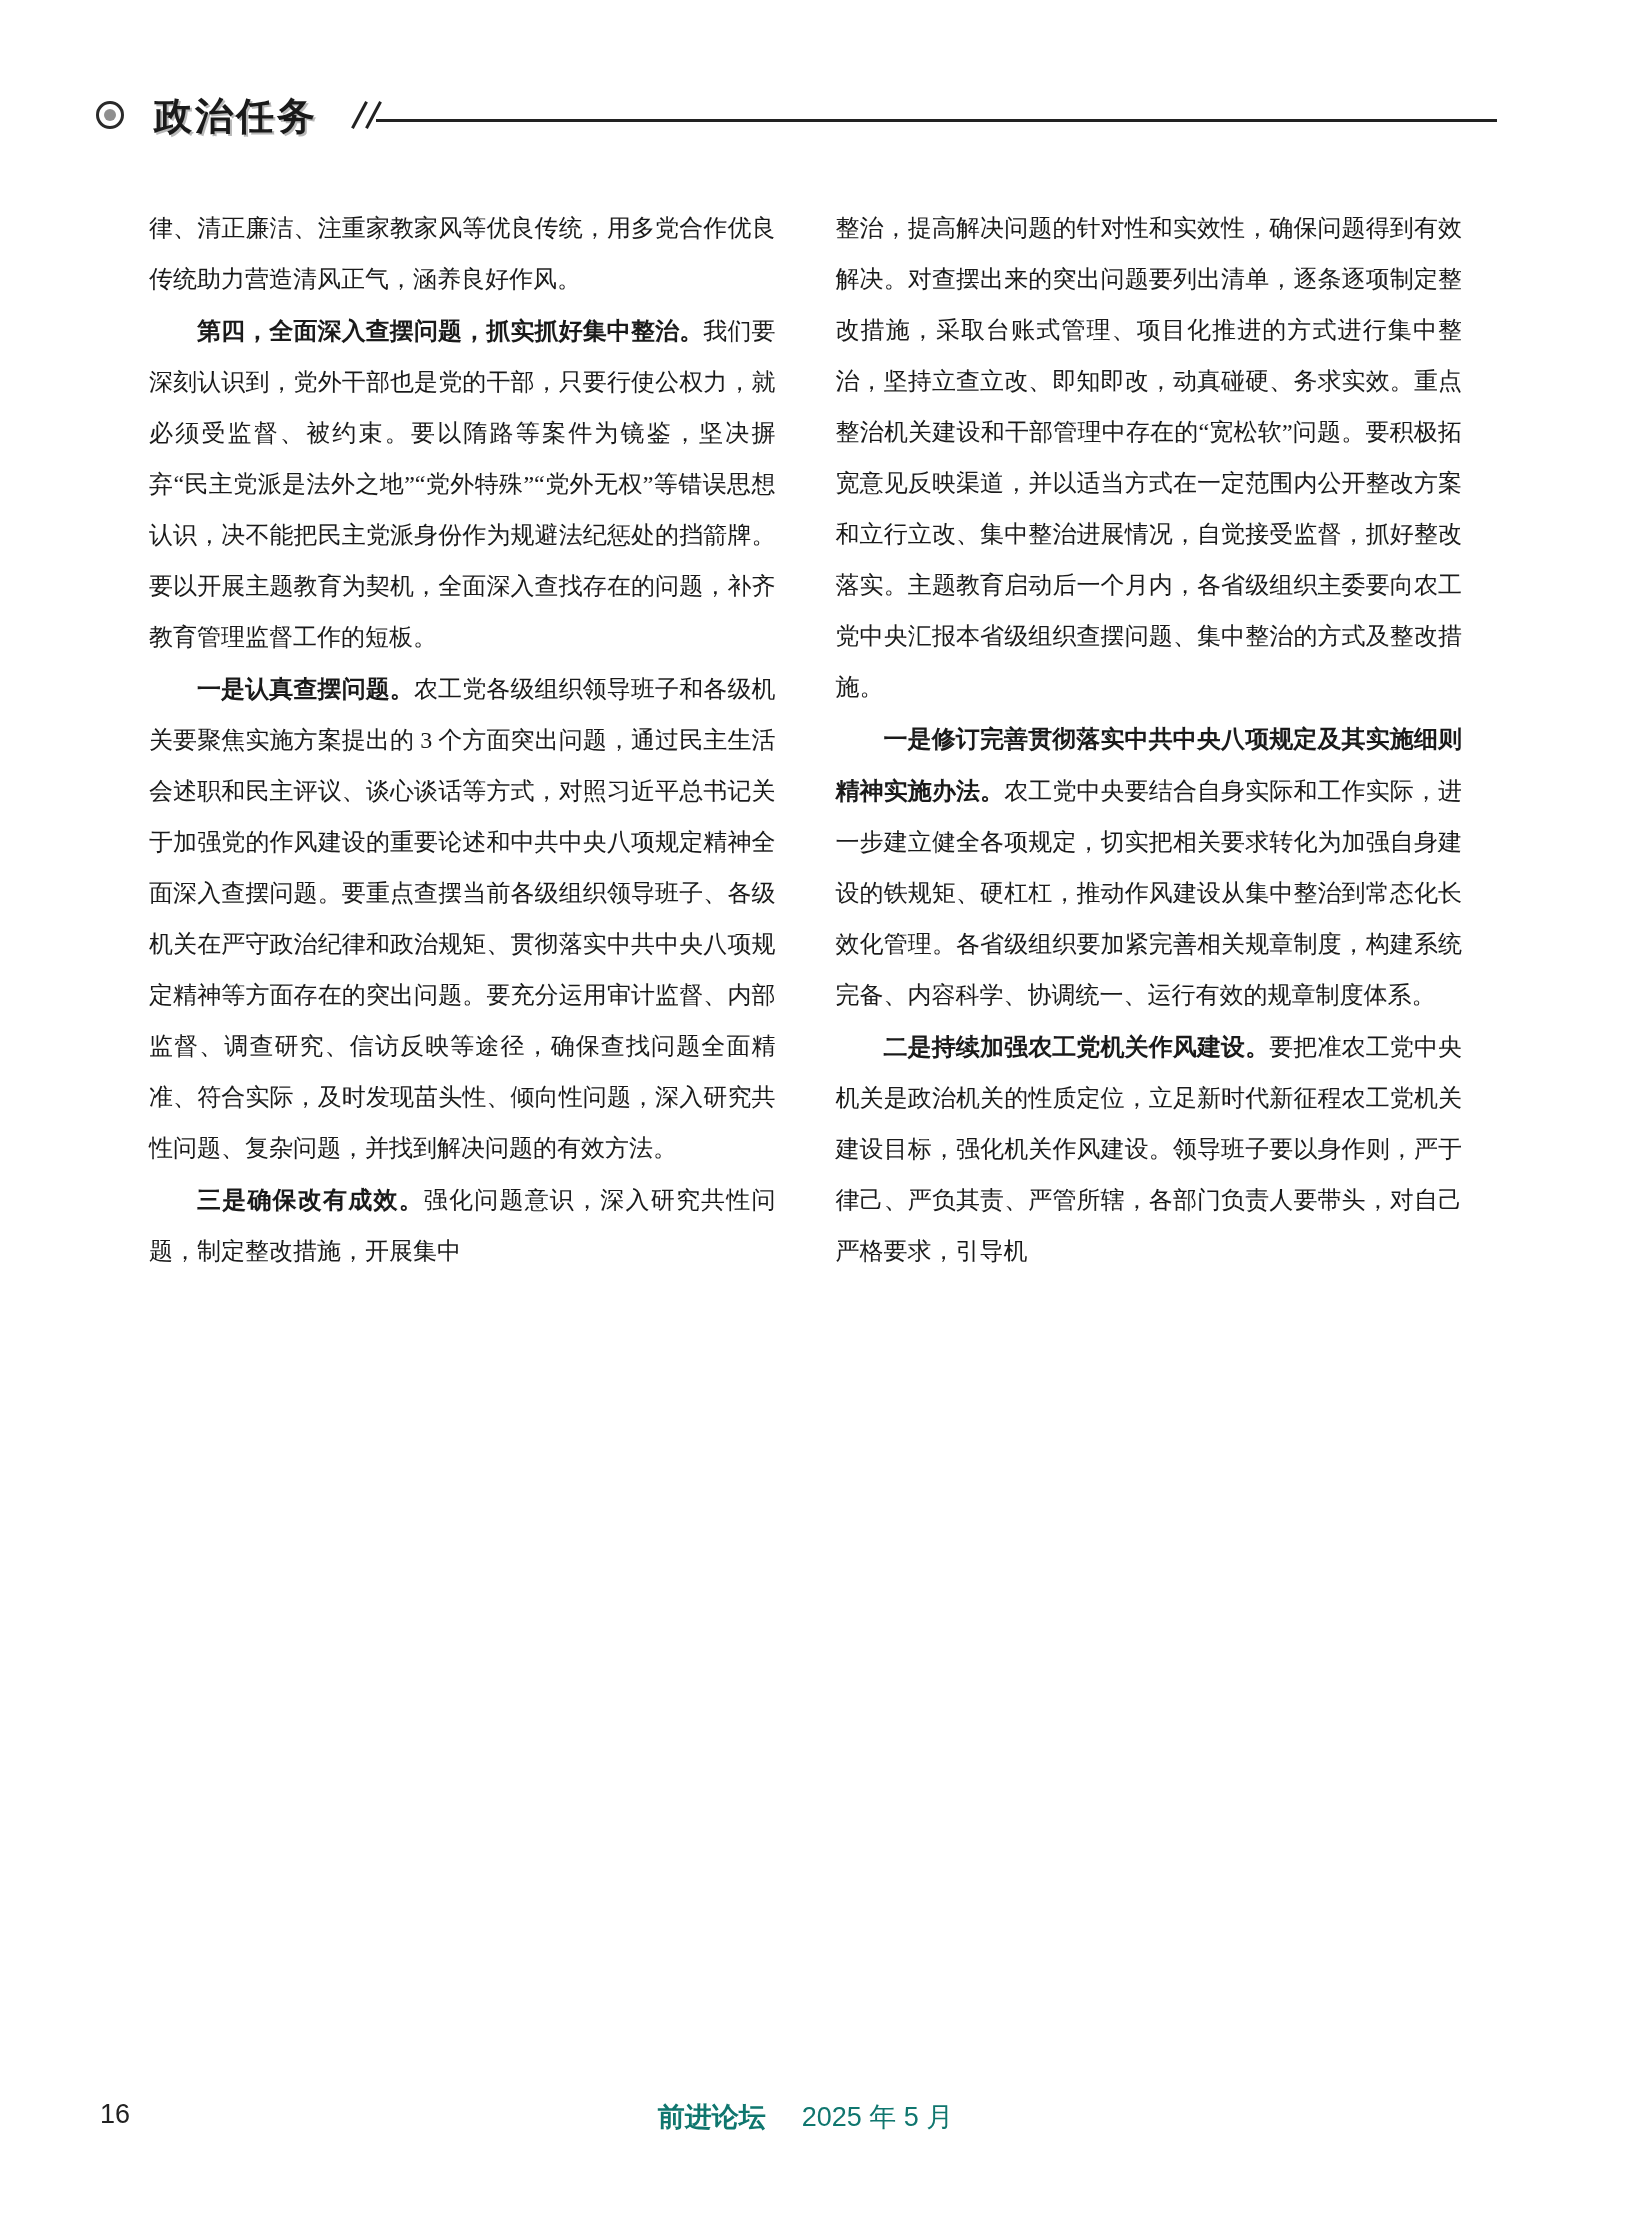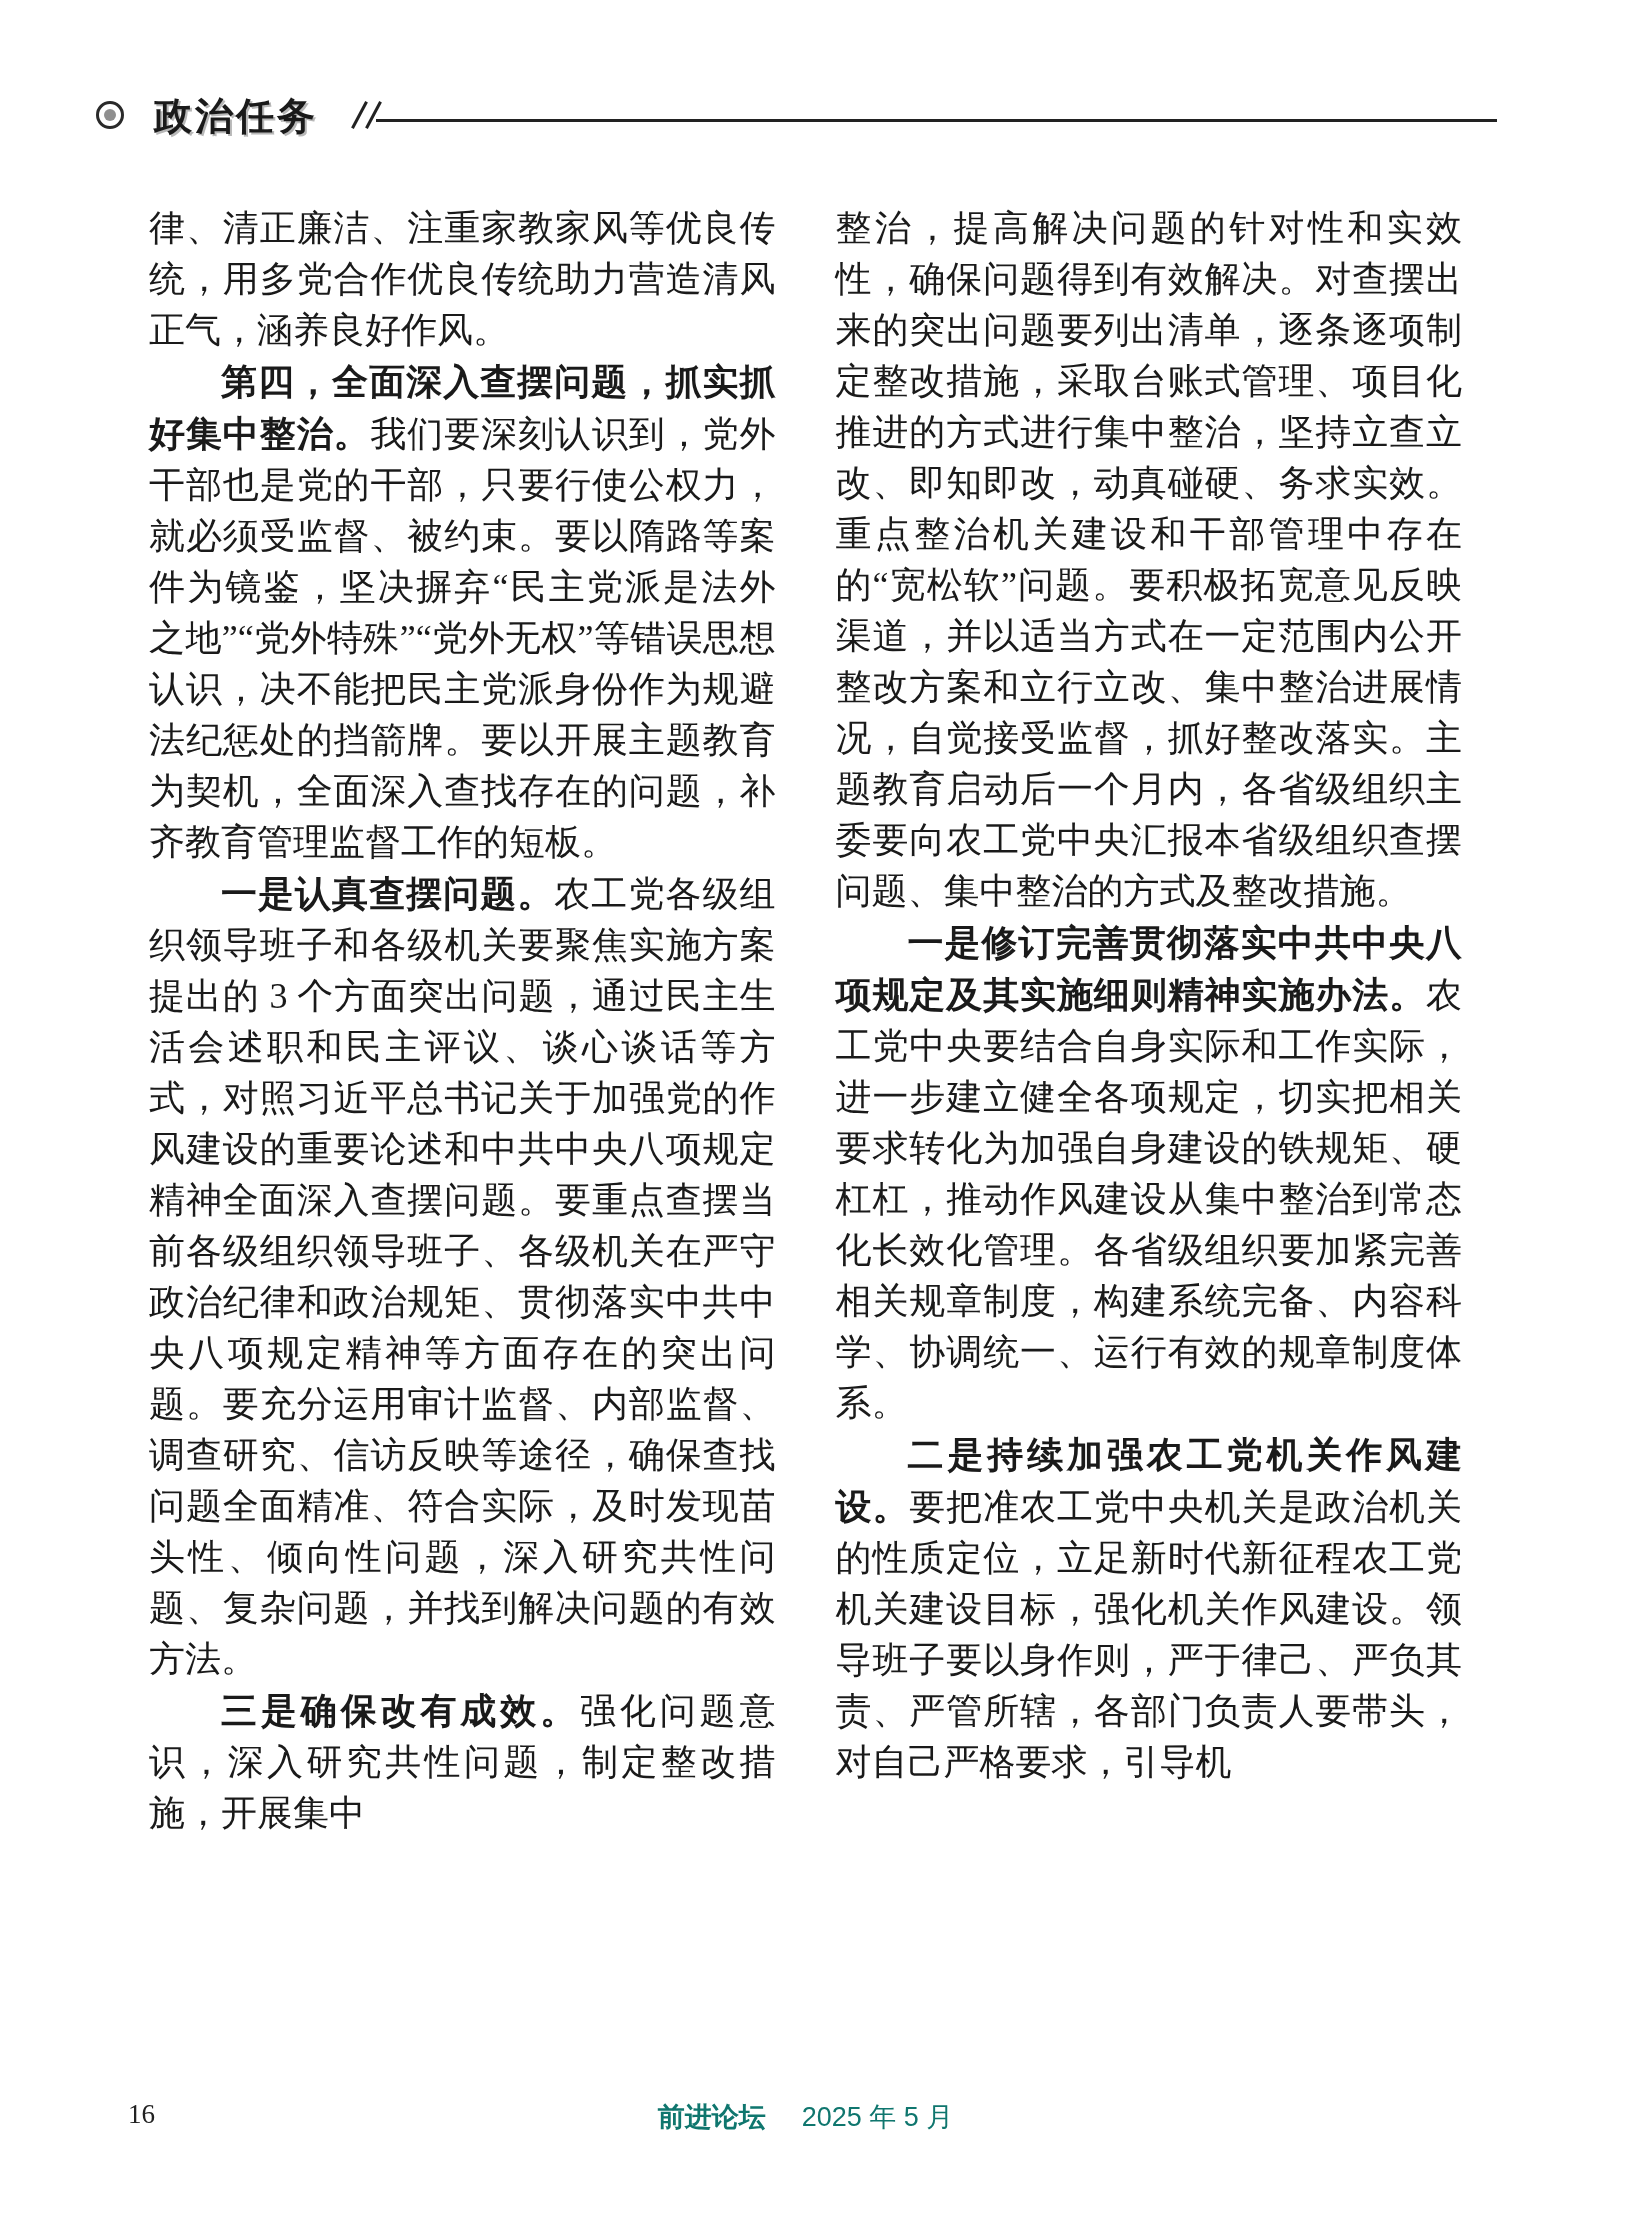--- a/index.html
+++ b/index.html
@@ -71,40 +71,39 @@
   .content {
     position: absolute;
     left: 149px;
     top: 203px;
     width: 1313px;
     display: flex;
     gap: 60px;
   }
   .column {
     width: 627px;
-    font-size: 36px;
+    font-size: 24px;
     line-height: 51px;
     text-align: justify;
   }
   .para { margin: 0; text-indent: 2em; }
   .para.cont { text-indent: 0; }
   .lead {
     font-weight: bold;
     font-family: Liberation Sans, sans-serif;
   }
 
   
   .footer-pagenum {
     position: absolute;
     left: 100px;
     top: 2099px;
-    font-family: Liberation Serif, serif;
+    font-family: Liberation Sans, sans-serif;
     font-size: 27px;
     color: #222;
-    margin-left: 28px;
   }
   .footer-center {
     position: absolute;
     left: 149px;
     top: 2099px;
     width: 1313px;
     text-align: center;
     font-family: "Liberation Sans", sans-serif;
     font-size: 27px;
     color: #0f766e;

